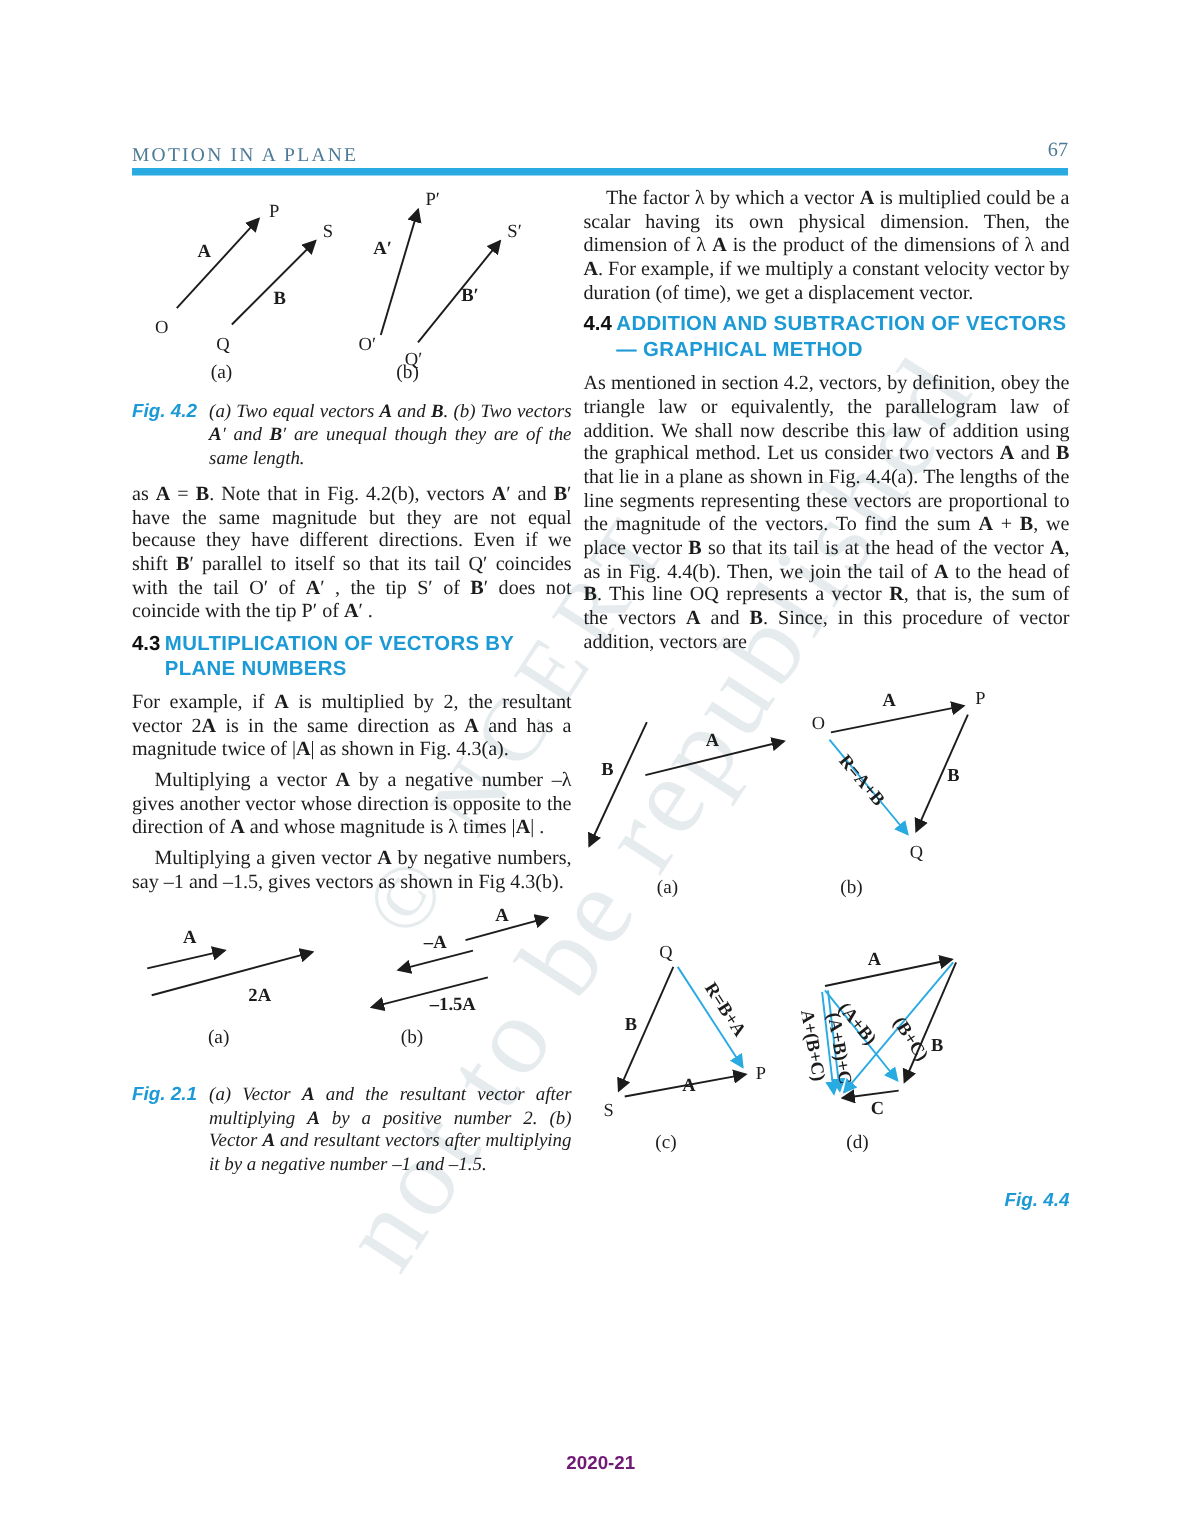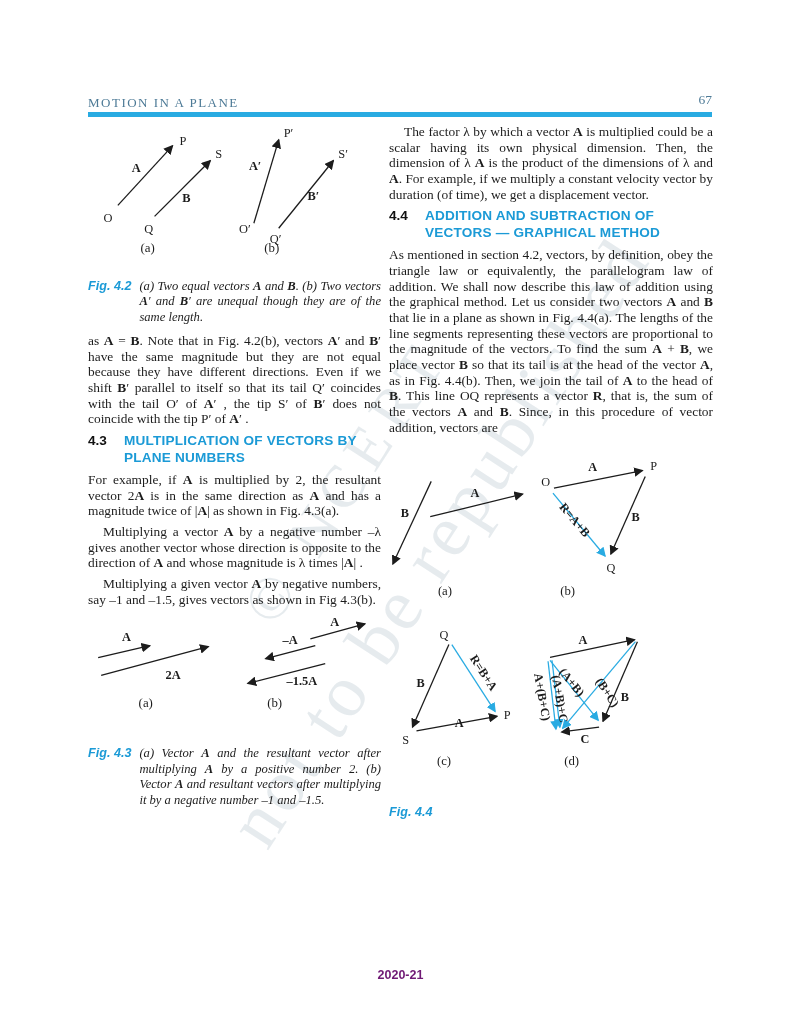--- a/index.html
+++ b/index.html
@@ -22,27 +22,27 @@
   .hdr-rule{position:absolute;left:88px;top:112px;width:624px;height:5px;background:var(--accent);z-index:2;}
 
   .col{position:absolute;z-index:1;font-size:13.4px;line-height:1.17;text-align:justify;}
   .col-left{left:88px;top:124px;width:293px;}
   .col-right{left:389px;top:124px;width:324px;}
 
   p.body{margin:0 0 5px 0;}
   p.indent{text-indent:15px;}
   .formula{margin:3px 0 5px 26px;font-size:13.6px;}
 
-  .sec{display:flex;gap:17px;font-family:"Liberation Sans",sans-serif;font-weight:bold;
+  .sec{display:flex;gap:3px;font-family:"Liberation Sans",sans-serif;font-weight:bold;
     font-size:13.6px;line-height:1.25;margin:6px 0 5px 0;text-align:left;}
   .sec .num{color:#111;flex:0 0 auto;}
   .sec .title{color:var(--heading_blue);letter-spacing:.2px;}
 
   .caption{display:flex;gap:8px;font-size:12.6px;line-height:1.22;
-    font-style:italic;text-align:justify;margin:16px 0 8px 0;}
+    font-style:italic;text-align:justify;margin:4px 0 8px 0;justify-content:flex-end;}
   .caption .tag{color:var(--heading_blue);font-family:"Liberation Sans",sans-serif;
     font-weight:bold;white-space:nowrap;flex:0 0 auto;}
 
   svg{display:block;}
   svg text{font-family:"Liberation Serif",serif;font-size:12.5px;fill:#1c1c1c;}
   svg text.v{font-weight:bold;}
   svg text.sub{font-size:13px;}
   svg line{stroke:#1c1c1c;stroke-width:1.3;}
   svg line.cy{stroke:var(--accent);}
 
@@ -124,21 +124,21 @@
     <line x1="224" y1="26" x2="279" y2="11" marker-end="url(#arrB)"></line>
     <text class="v" x="244" y="13">A</text>
     <line x1="229" y1="33" x2="179" y2="46" marker-end="url(#arrB)"></line>
     <text class="v" x="196" y="31">–A</text>
     <line x1="239" y1="51" x2="161" y2="71" marker-end="url(#arrB)"></line>
     <text class="v" x="200" y="73">–1.5A</text>
     <text class="sub" x="188" y="95" text-anchor="middle">(b)</text>
   </svg>
 
   <div class="caption">
-    <span class="tag">Fig. 4.3</span>
+    <span class="tag">Fig. 2.1</span>
     <span>(a) Vector <b>A</b> and the resultant vector after multiplying <b>A</b> by a positive number 2. (b) Vector <b>A</b> and resultant vectors after multiplying it by a negative number –1 and –1.5.</span>
   </div>
 </div>
 
 <div class="col col-right">
 
   <p class="body indent">The factor λ by which a vector <b>A</b> is multiplied could be a scalar having its own physical dimension. Then, the dimension of λ <b>A</b> is the product of the dimensions of λ and <b>A</b>. For example, if we multiply a constant velocity vector by duration (of time), we get a displacement vector.</p>
 
   <div class="sec">
     <span class="num">4.4</span>

